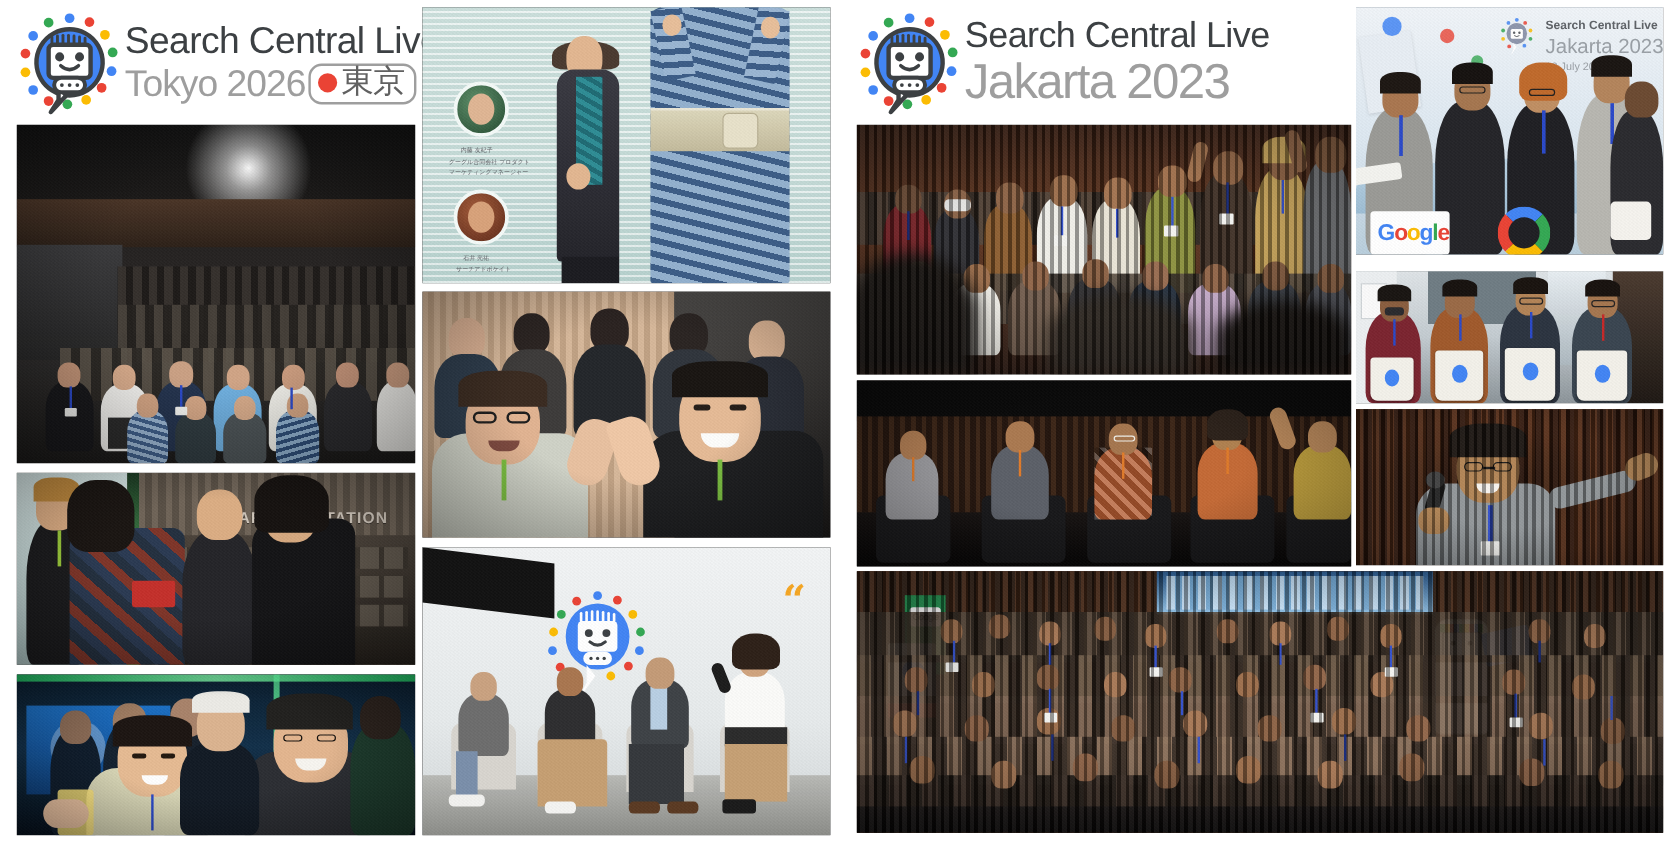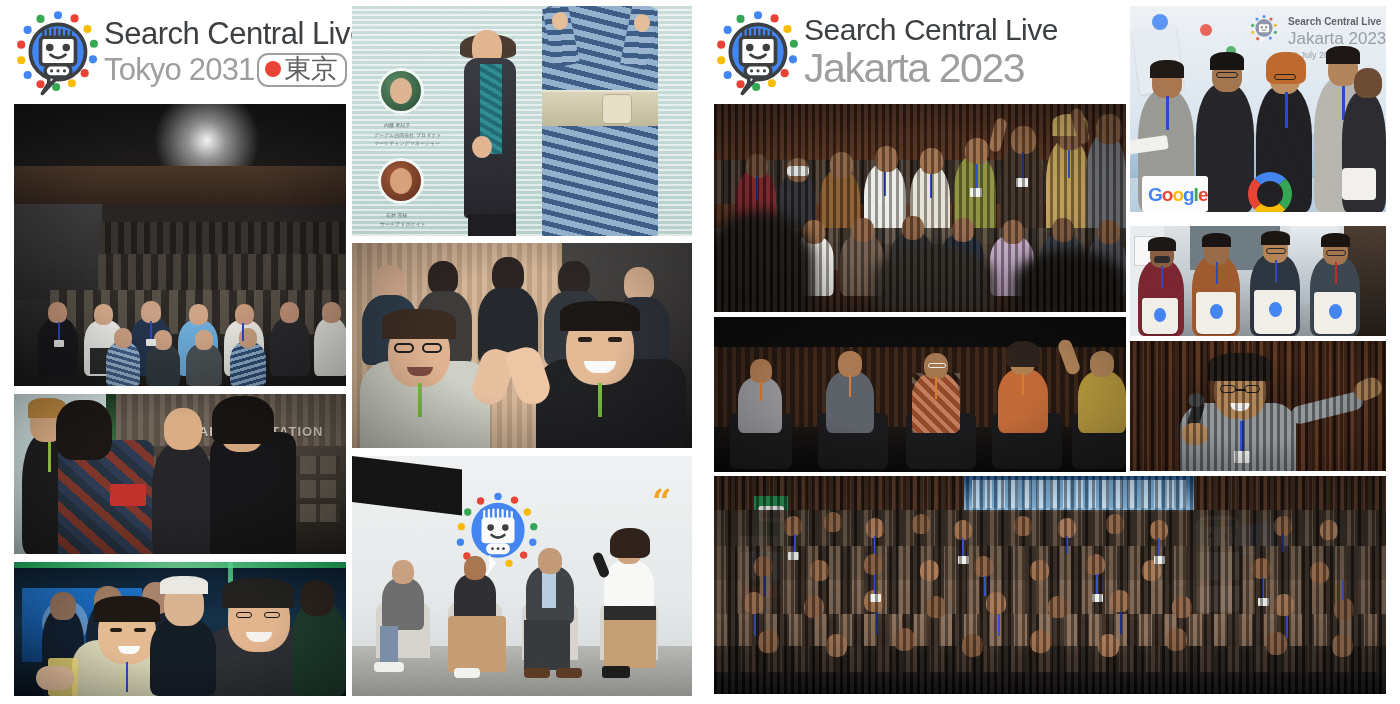--- a/index.html
+++ b/index.html
@@ -184,21 +184,21 @@
           <g fill="#3c4043">
             <circle cx="43" cy="70.5" r="1.7"></circle>
             <circle cx="50" cy="70.5" r="1.7"></circle>
             <circle cx="57" cy="70.5" r="1.7"></circle>
           </g>
         </svg>
       </div>
       <div class="wordmark">
         <div class="wm-line1">Search Central Live</div>
         <div class="wm-line2">
-          <span>Tokyo 2031</span>
+          <span>Tokyo 2026</span>
           <span class="jp-badge">
             <span class="jp-dot"></span>
             <span class="jp-text">東京</span>
           </span>
         </div>
       </div>
     </div>
 
     <div class="photo" style="left:14px; top:104px; width:332px; height:282px;">
       <div class="scene room-dark">

